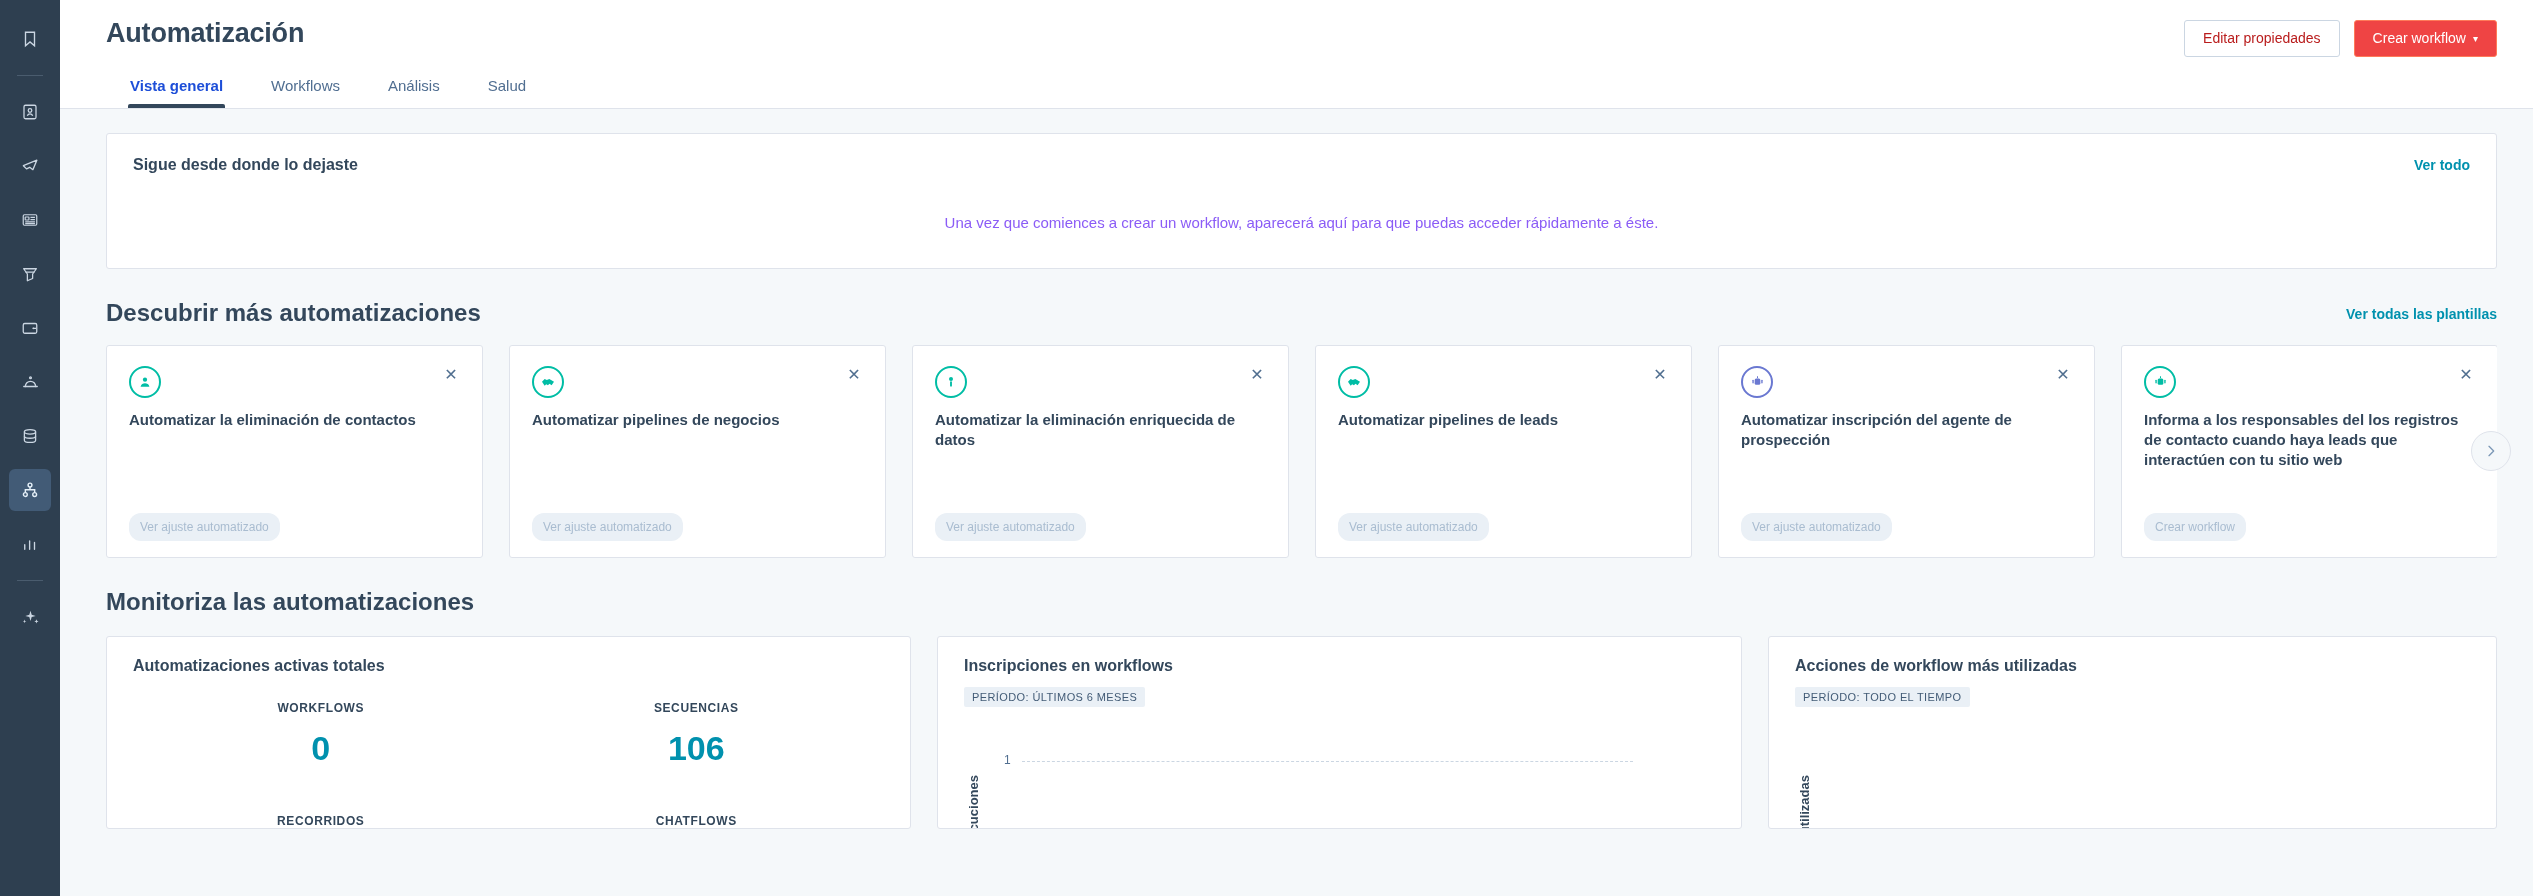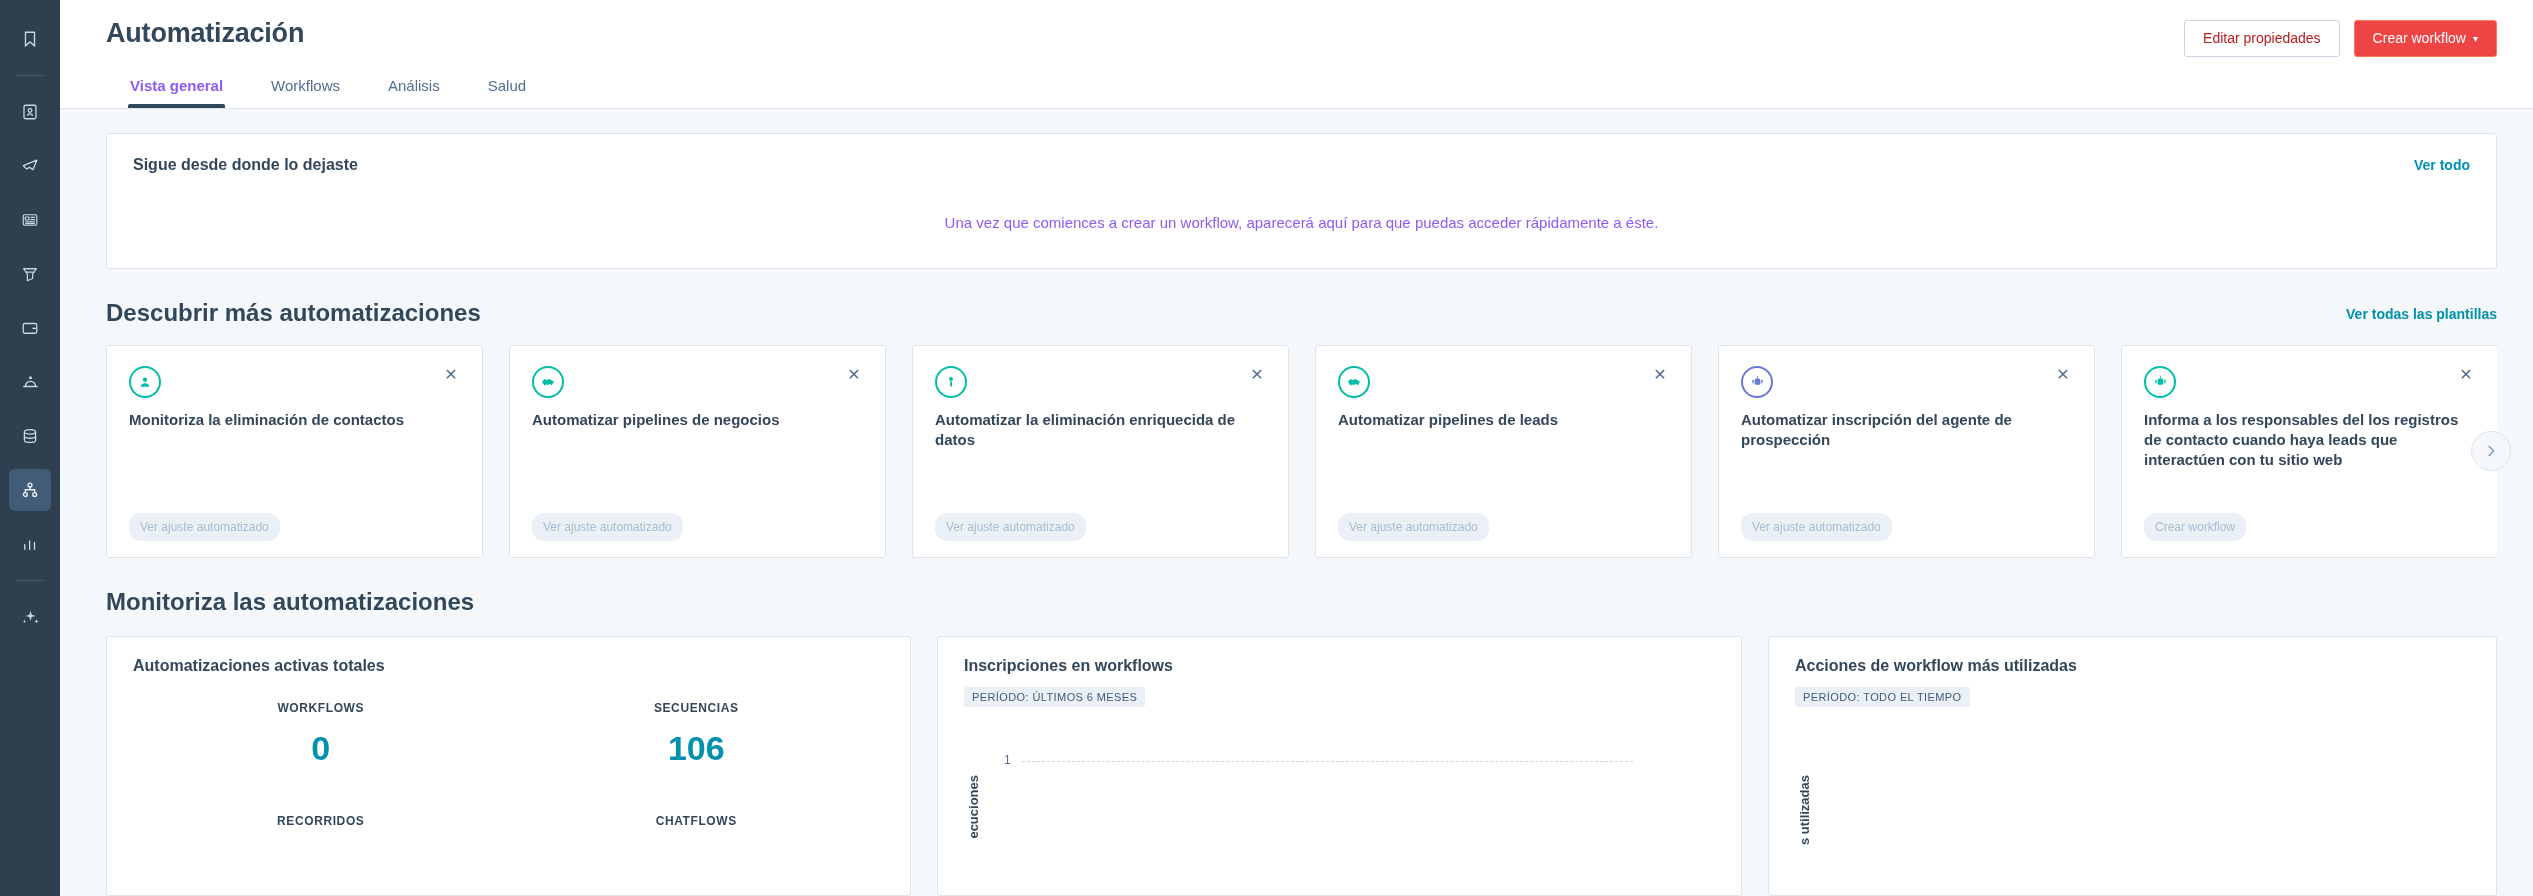--- a/index.html
+++ b/index.html
@@ -49,21 +49,21 @@
   }
   .btn-secondary { background: #fff; border: 1px solid #cbd6e2; color: #b91c1c; }
   .btn-primary { background: #ef4444; border: 1px solid #ff7a59; color: #fff; }
   .caret { display:inline-block; margin-left: 7px; font-size: 10px; vertical-align: middle; }
 
   .tabs { display: flex; gap: 0; margin-top: 20px; }
   .tab {
     font-size: 15px; color: #506e91; padding: 0 24px 14px 24px;
     cursor: pointer; position: relative; white-space: nowrap;
   }
-  .tab.active { color: #8b5cf6; font-weight: 600; }
+  .tab.active { color: #1d4ed8; font-weight: 600; }
   .tab.active::after {
     content: ""; position: absolute; left: 22px; right: 22px; bottom: 0;
     height: 4px; background: #33475b; border-radius: 2px 2px 0 0;
   }
 
   .content { padding: 24px 36px 0 46px; }
 
   .card {
     background: #fff; border: 1px solid #dfe3eb; border-radius: 3px;
   }
@@ -123,21 +123,21 @@
     width: 40px; height: 40px; border-radius: 50%;
     background: #f5f8fa; border: 1px solid #dfe3eb;
     display: flex; align-items: center; justify-content: center;
     color: #7c98b6; cursor: pointer; z-index: 5;
   }
 
   
   .monitor-row { display: flex; gap: 26px; margin-top: 20px; }
   .mon-card {
     background: #fff; border: 1px solid #dfe3eb; border-radius: 3px;
-    padding: 20px 26px 0 26px; height: 260px; overflow: hidden;
+    padding: 20px 26px 0 26px; height: 193px; overflow: hidden;
   }
   .mon-card.m1 { flex: 0 0 805px; }
   .mon-card.m2 { flex: 0 0 805px; }
   .mon-card.m3 { flex: 1 1 auto; }
   .mon-title { font-size: 16px; font-weight: 600; color: #33475b; }
   .period-chip {
     display: inline-block; margin-top: 12px;
     background: #eaf0f6; color: #425b76;
     font-size: 11px; letter-spacing: .4px;
     padding: 4px 8px; border-radius: 2px; text-transform: uppercase;
@@ -318,21 +318,21 @@
           <article class="tmpl-card">
             <div class="tmpl-top">
               <div class="tmpl-icon">
                 <svg width="16" height="16" viewBox="0 0 24 24" fill="currentColor">
                   <circle cx="12" cy="8.6" r="3.2"></circle>
                   <path d="M5.4 19c.9-3.4 3.6-5 6.6-5s5.7 1.6 6.6 5z"></path>
                 </svg>
               </div>
               <div class="tmpl-close">✕</div>
             </div>
-            <div class="tmpl-title">Monitoriza la eliminación de contactos</div>
+            <div class="tmpl-title">Automatizar la eliminación de contactos</div>
             <button class="tmpl-btn">Ver ajuste automatizado</button>
           </article>
 
           <article class="tmpl-card">
             <div class="tmpl-top">
               <div class="tmpl-icon">
                 <svg width="16" height="16" viewBox="0 0 24 24" fill="currentColor">
                   <path d="M3 11.5l4-4 3.2 1.6L14 7.4l7 4.1-3.6 5.2-3.1-2-2.4 2.1-2.6-1.6-2.3 2.3z"></path>
                 </svg>
               </div>

